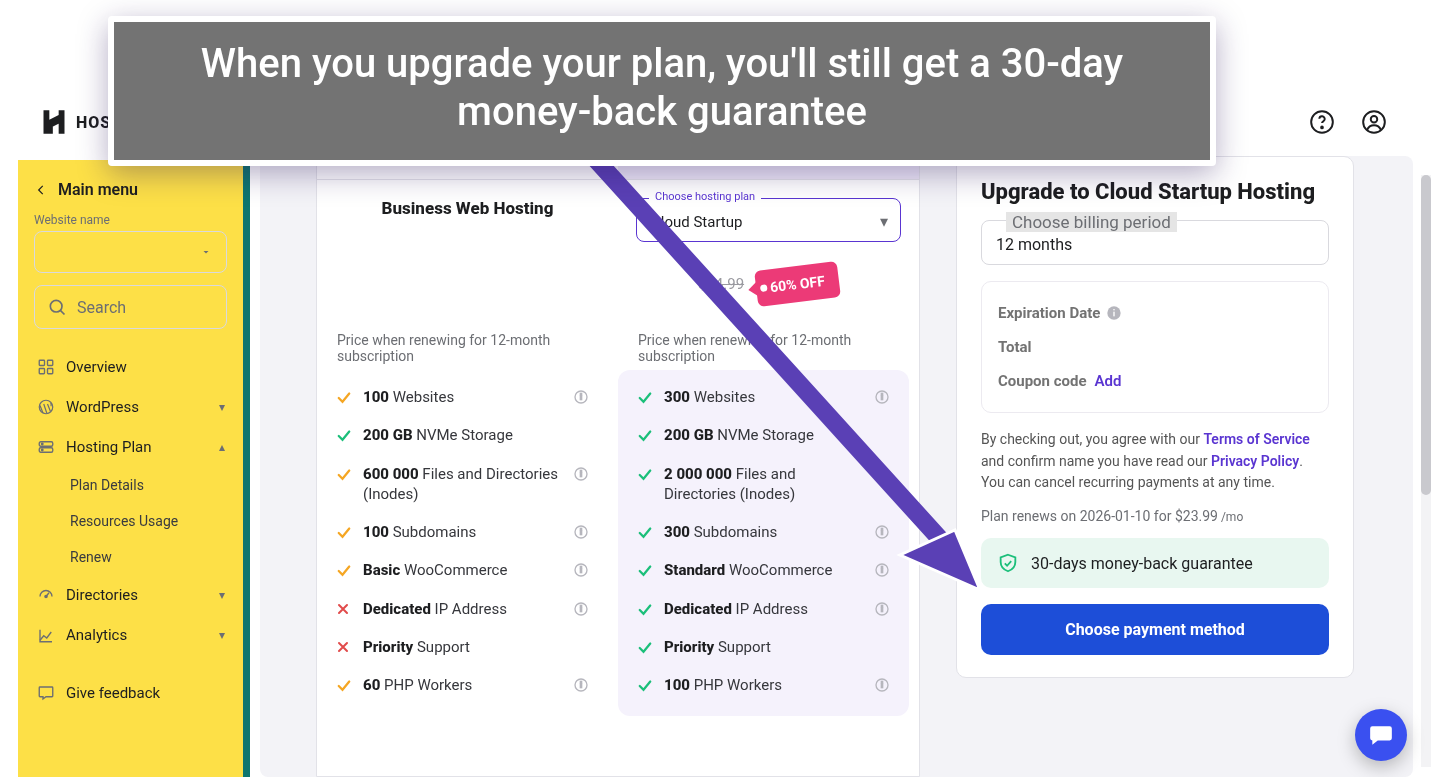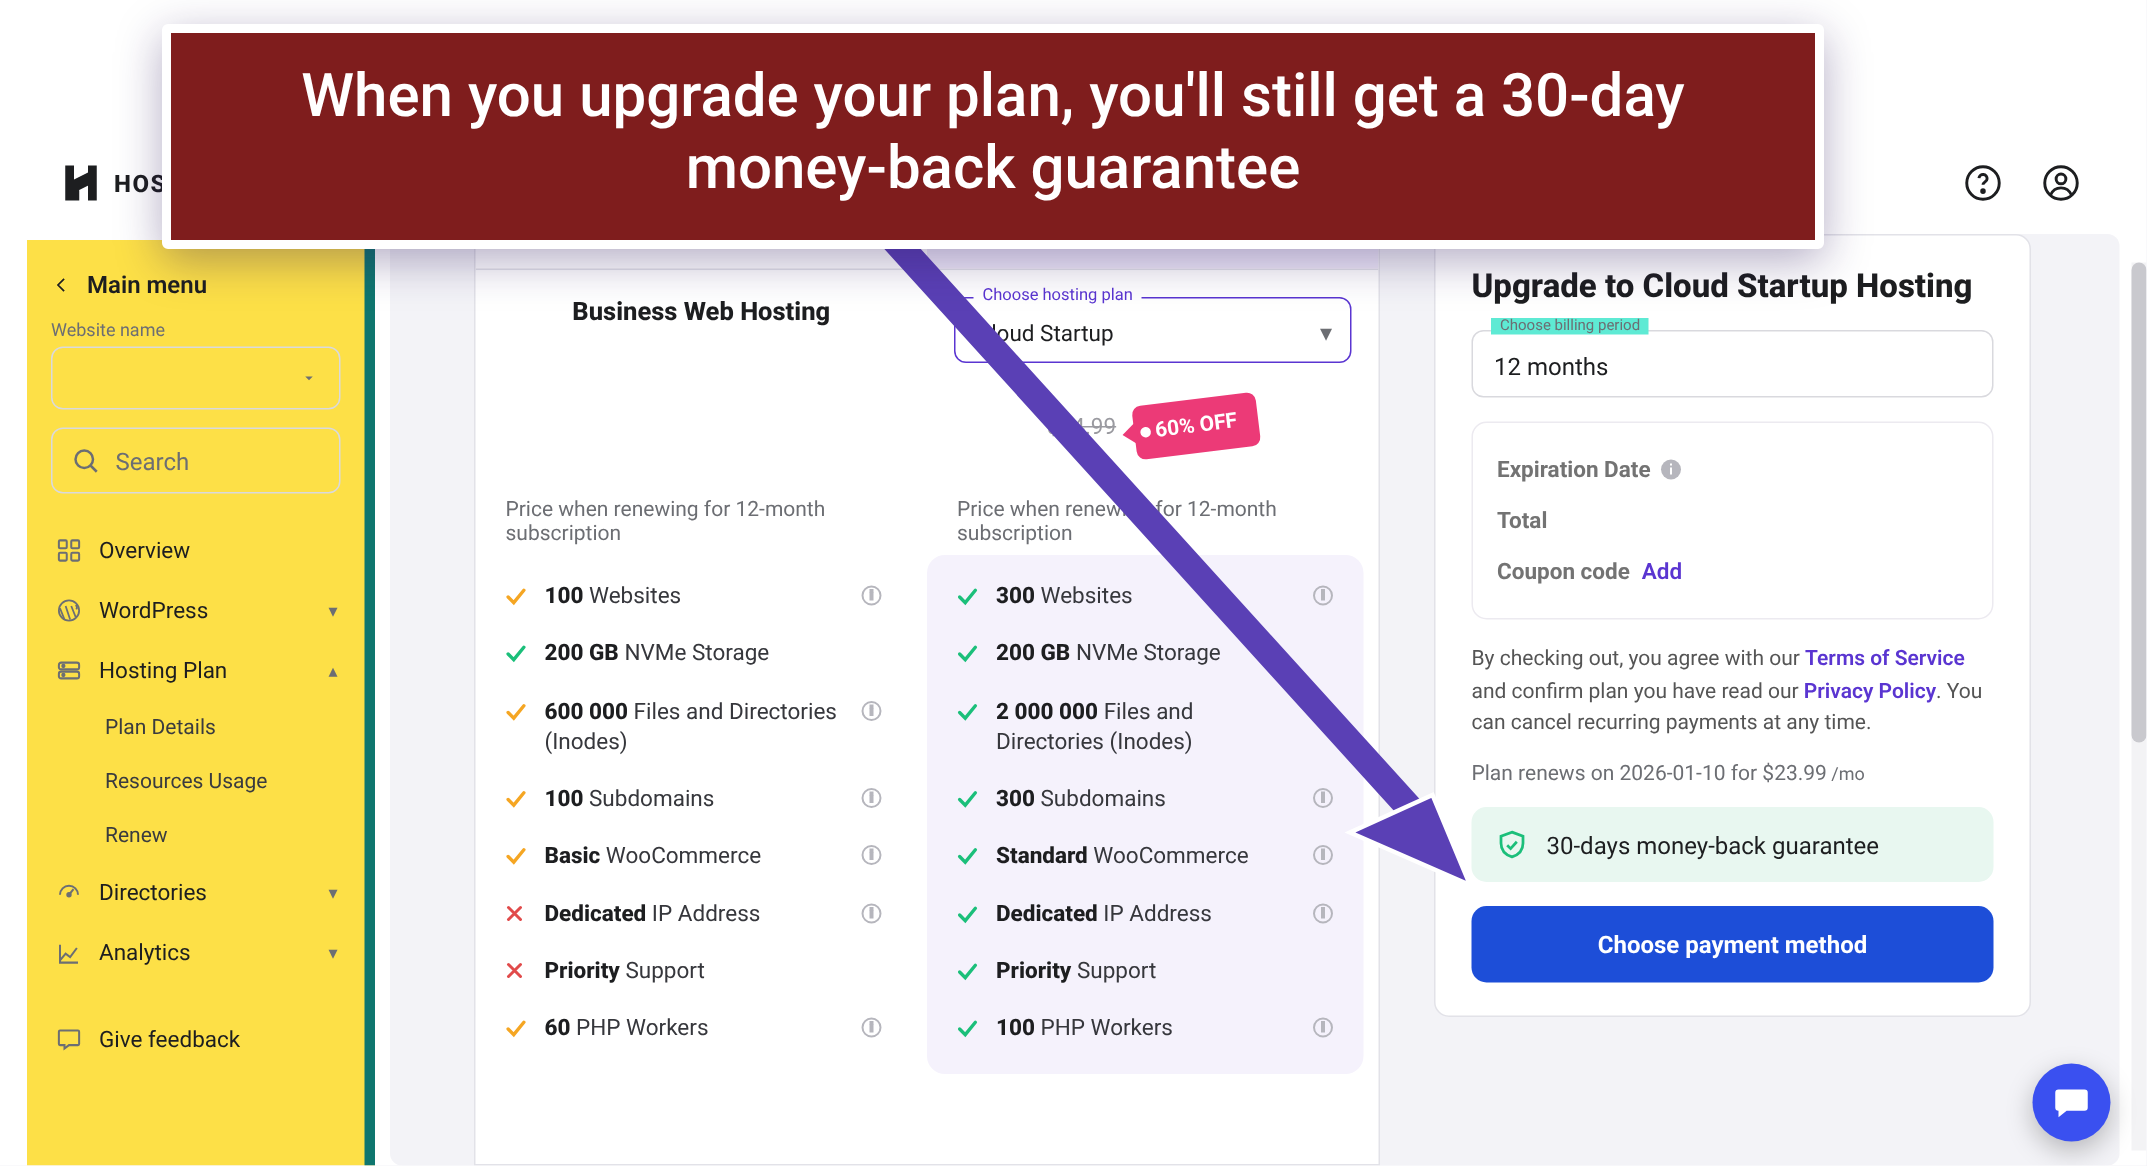--- a/index.html
+++ b/index.html
@@ -54,35 +54,35 @@
   .frow .txt b{font-weight:800;color:#1d1e20}
   .fico{width:18px;flex:0 0 18px;margin-top:2px}
   .info{color:#b6b6bd;width:18px;flex:0 0 18px;display:flex;justify-content:center;margin-top:2px}
   .ok-g svg{stroke:#1bbf7a}
   .ok-y svg{stroke:#f5a623}
   .no svg{stroke:#e14b4b}
   
   .checkout{position:absolute;top:156px;left:956px;width:398px;background:#fff;border:1px solid #e2e2e8;border-radius:10px;padding:22px 24px 22px}
   .checkout h2{font-size:22px;font-weight:800;margin-bottom:16px}
   .bill-wrap{position:relative;border:1px solid #d9d9de;border-radius:8px;padding:14px 14px 10px;margin-bottom:16px}
-  .bill-wrap .legend{position:absolute;top:-9px;left:12px;background:#5eead4;padding:0 6px;font-size:10px;color:#6c6e73}
+  .bill-wrap .legend{position:absolute;top:-9px;left:24px;background:#e5e5e5;padding:0 6px;font-size:17px;color:#6c6e73}
   .sumrow{display:flex;align-items:center;padding:8px 0;font-size:15px}
   .sumrow .lab{font-weight:700;color:#737373}
   .sumrow .info-s{margin-left:6px;color:#b6b6bd}
   .sumrow .link{margin-left:8px;color:#5a35d1;font-weight:600;cursor:pointer}
   .sumbox{border:1px solid #eceaf0;border-radius:10px;padding:14px 16px;margin:4px 0 16px}
   .tos{font-size:14px;color:#555;line-height:1.55;margin-bottom:14px}
   .tos a{color:#5a35d1;font-weight:600;text-decoration:none}
   .renew2{font-size:14px;color:#6c6e73;margin-bottom:14px}
   .renew2 .mo{font-size:12px}
   .guar{background:#e8f7f0;border-radius:10px;display:flex;align-items:center;gap:12px;padding:14px 16px;margin-bottom:16px}
   .guar .shield{color:#1bbf7a}
   .cta{width:100%;background:#1d4ed8;color:#fff;border:none;border-radius:10px;padding:16px 0;font-size:16px;font-weight:700;cursor:pointer}
   
-  .callout{position:absolute;top:16px;left:108px;width:1108px;background:#7f1d1d;color:#fff;border:6px solid #fff;border-radius:4px;box-shadow:0 8px 30px rgba(40,20,90,.35);padding:18px 40px 24px;text-align:center;font-size:40px;line-height:1.2;font-weight:500}
+  .callout{position:absolute;top:16px;left:108px;width:1108px;background:#737373;color:#fff;border:6px solid #fff;border-radius:4px;box-shadow:0 8px 30px rgba(40,20,90,.35);padding:18px 40px 24px;text-align:center;font-size:40px;line-height:1.2;font-weight:500}
   
   .arrow-svg{position:absolute;top:110px;left:540px;pointer-events:none}
   
   .chat{position:absolute;right:24px;bottom:16px;width:52px;height:52px;border-radius:50%;background:#3a50f0;display:flex;align-items:center;justify-content:center;color:#fff;box-shadow:0 6px 18px rgba(0,0,0,.25)}
   svg{display:block}
 </style>
 </head>
 <body>
 
 <div class="topbar">
@@ -480,21 +480,21 @@
     </div>
     <div class="sumrow">
       <span class="lab">Total</span>
     </div>
     <div class="sumrow">
       <span class="lab">Coupon code</span>
       <span class="link">Add</span>
     </div>
   </div>
   <p class="tos">
-    <span>By checking out, you agree with our </span><a>Terms of Service</a><span> and confirm plan you have read our </span><a>Privacy Policy</a><span>. You can cancel recurring payments at any time.</span>
+    <span>By checking out, you agree with our </span><a>Terms of Service</a><span> and confirm name you have read our </span><a>Privacy Policy</a><span>. You can cancel recurring payments at any time.</span>
   </p>
   <p class="renew2">
     <span>Plan renews on </span><span>2026-01-10</span><span> for </span><span>$23.99</span><span class="mo"> /mo</span>
   </p>
   <div class="guar">
     <span class="shield">
         <svg width="22" height="22" viewBox="0 0 24 24" fill="none" stroke="currentColor" stroke-width="2">
           <path d="M12 3l8 3v5c0 5-3.5 8.5-8 10-4.5-1.5-8-5-8-10V6l8-3z"></path>
           <path d="M8.5 12.5l2.5 2.5 4.5-5"></path>
         </svg>

